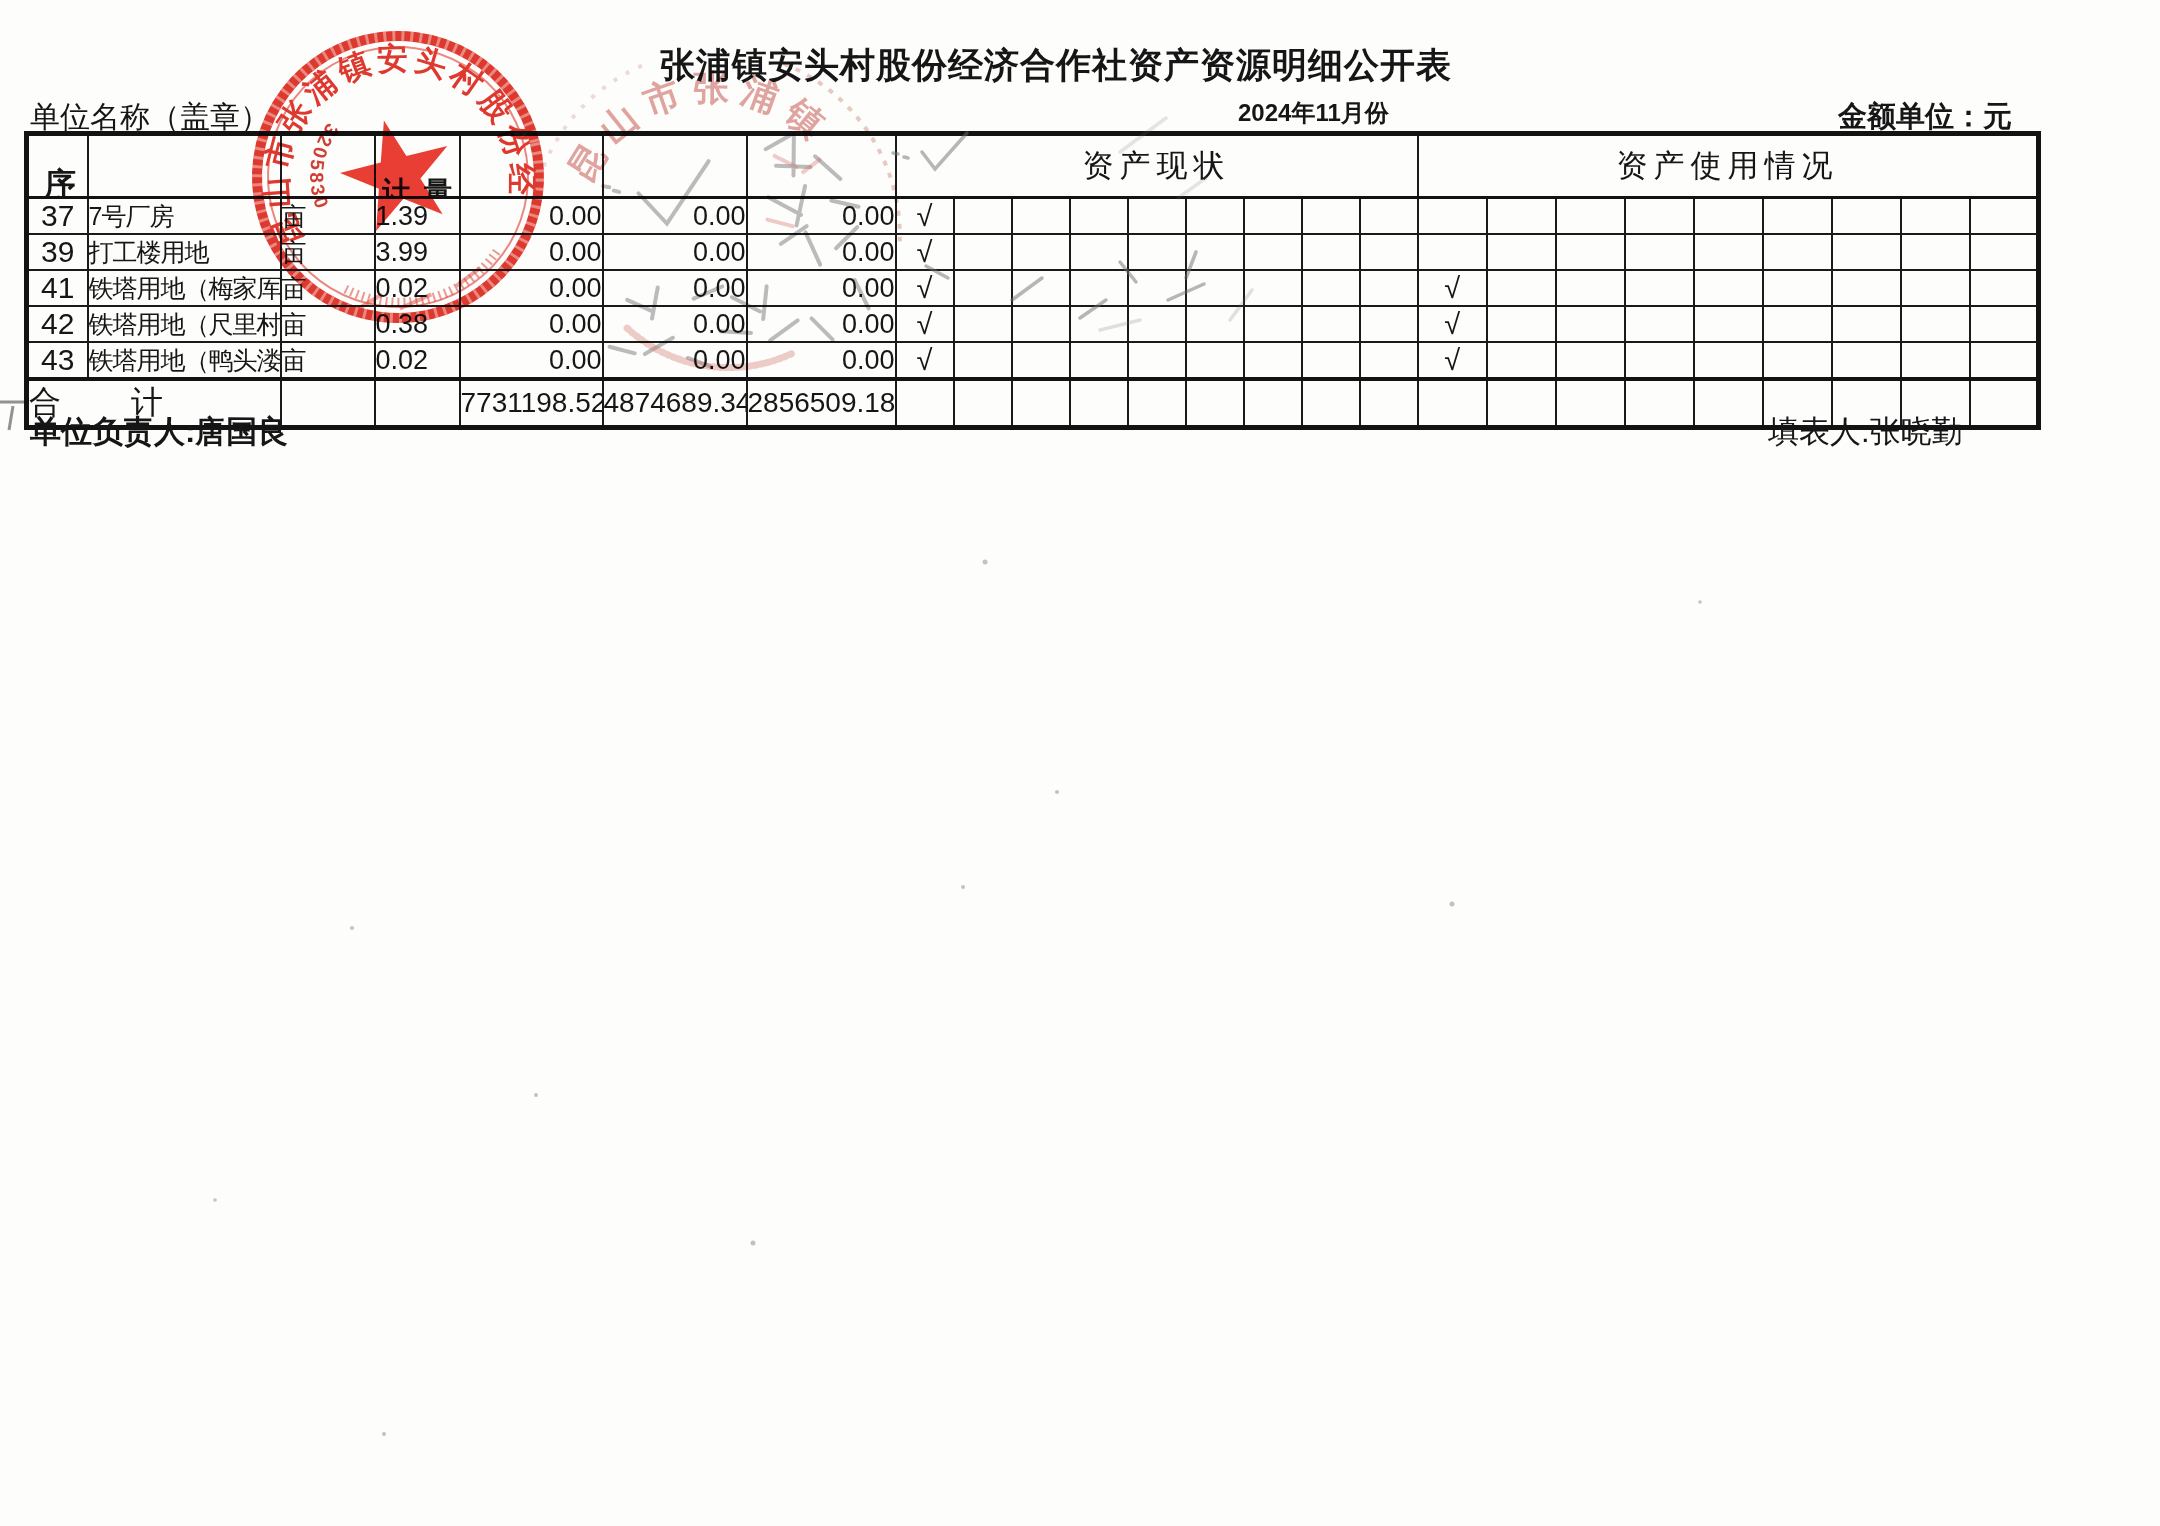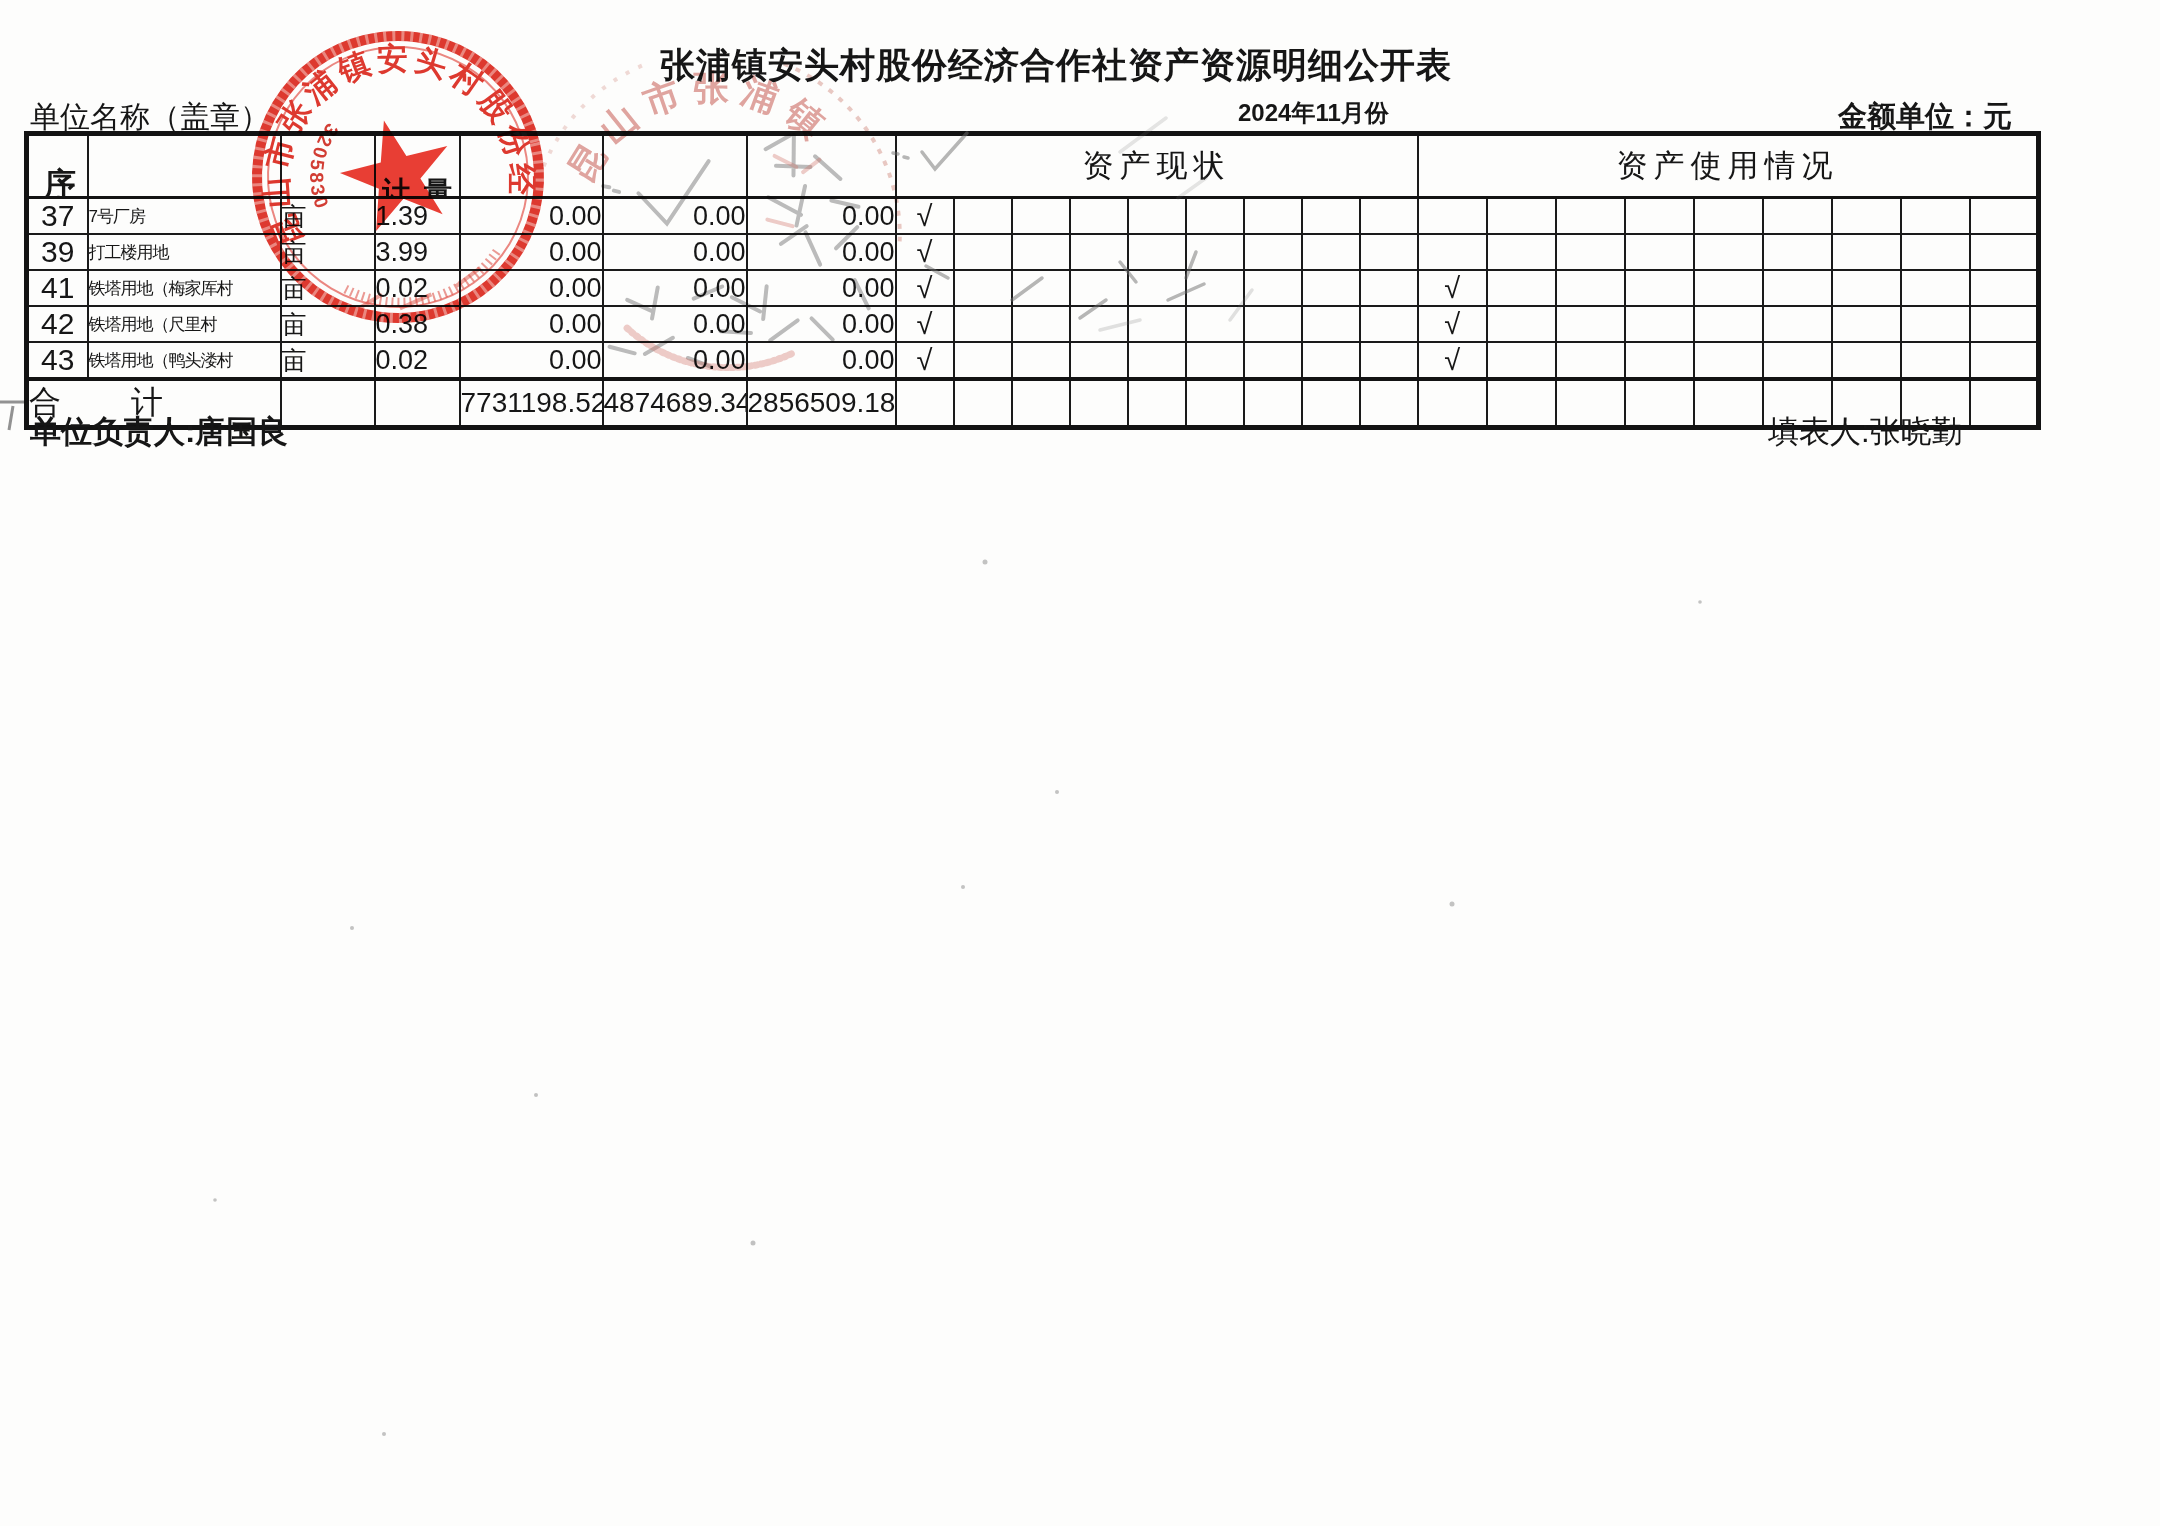--- a/index.html
+++ b/index.html
@@ -16,21 +16,21 @@
   #footer-right{position:absolute;left:1768px;top:411px;font-size:31px;font-weight:400;white-space:nowrap;}
   
   #main-table{position:absolute;left:24px;top:131px;border-collapse:collapse;table-layout:fixed;
               width:2012px;border:5px solid #131313;}
   #main-table td,#main-table th{border:2px solid #1a1a1a;padding:0;overflow:hidden;white-space:nowrap;
               font-weight:normal;vertical-align:middle;}
   #main-table tr.hdr th{height:60px;border-bottom:3px solid #131313;}
   #main-table tr.data-row td{height:32px;}
   #main-table tr.total-row td{height:38px;border-top:4px solid #131313;}
   td.c-id{text-align:center;font-size:30px;}
-  td.c-name{font-size:17px;font-weight:700;padding-left:8px;letter-spacing:-1px;}
+  td.c-name{font-size:25px;font-weight:700;padding-left:8px;letter-spacing:-1px;}
   td.c-unit{font-size:25px;font-weight:700;padding-left:12px;}
   td.c-qty{font-size:27px;padding-left:8px;}
   td.c-val{font-size:27px;text-align:right;padding-right:10px;}
   td.v3,th.v3{border-right:4px solid #131313;}
   td.gdiv,th.gdiv{border-right:4px solid #131313;}
   th.grp{font-size:31px;font-weight:500;letter-spacing:6px;text-align:center;}
   td.ck{font-size:29px;font-weight:600;text-align:center;}
   td.c-total-label{font-size:32px;font-weight:700;padding-left:82px;letter-spacing:2px;}
   td.c-total-val{font-size:28px;text-align:center;}
   

